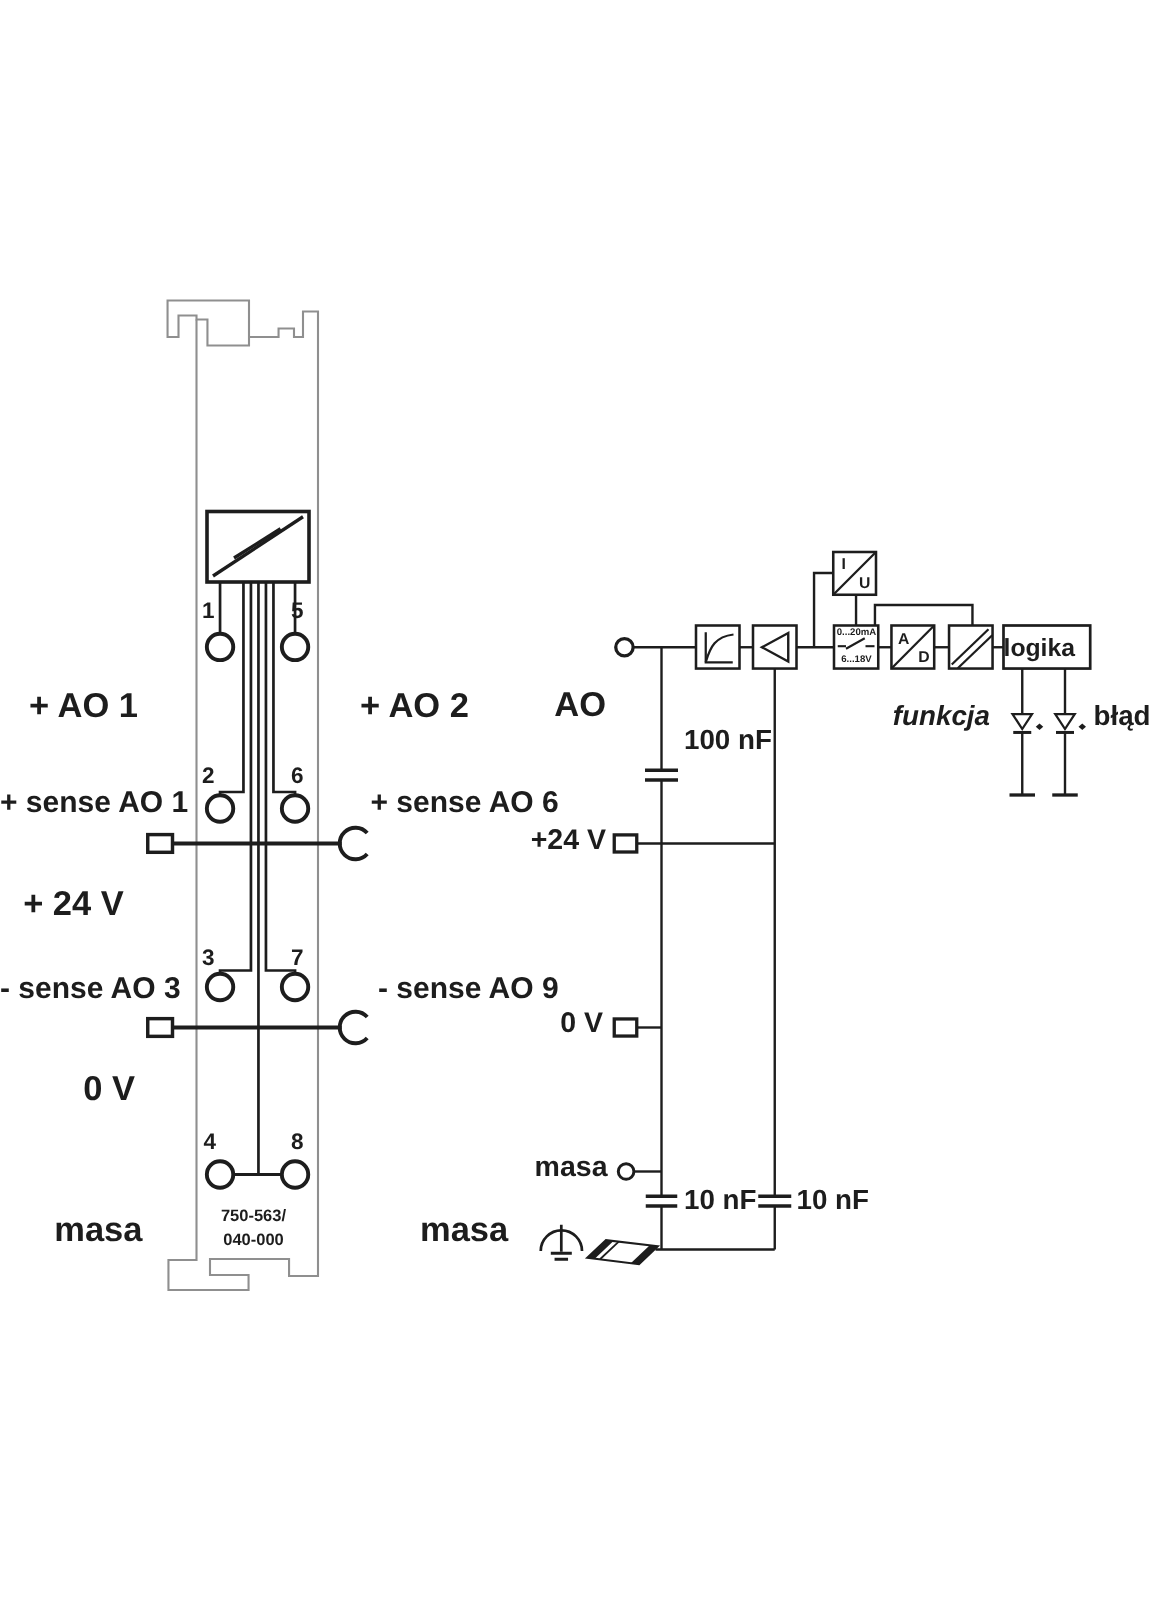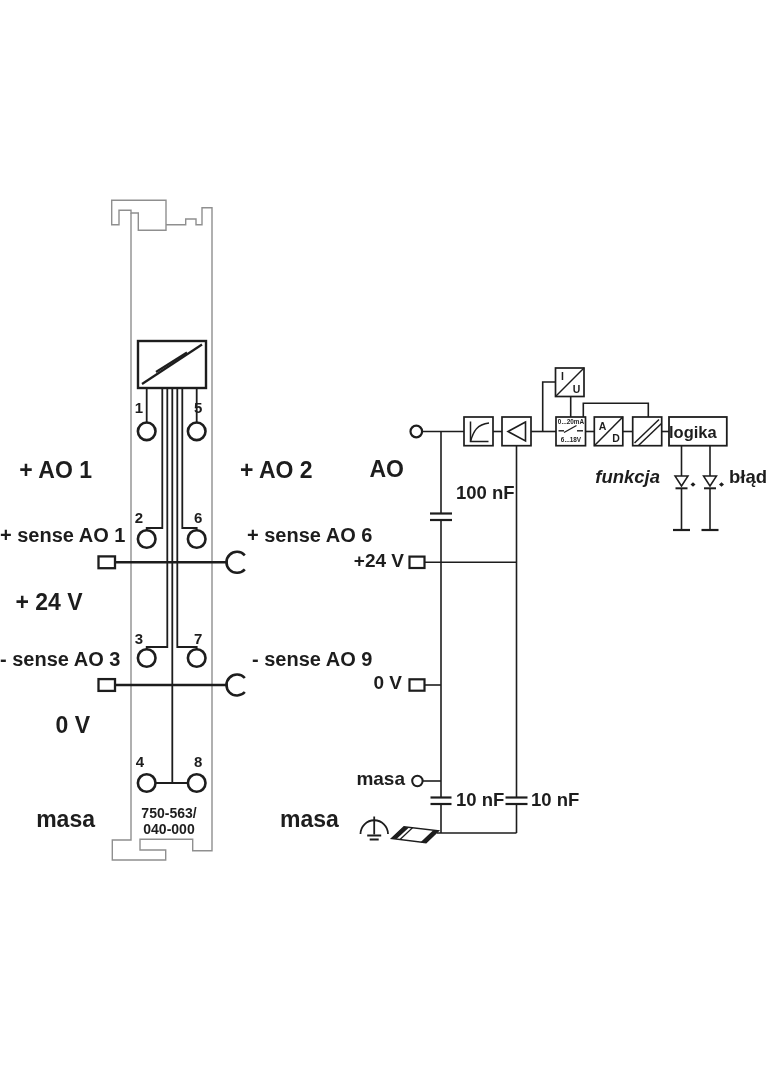--- a/index.html
+++ b/index.html
@@ -17,21 +17,21 @@
     color:#1d1d1d;
     line-height:1;
     white-space:nowrap;
   }
   .ra{text-align:right;}
   .ctr{text-align:center;}
   .fs23{font-size:23px;margin-top:40px;}
   .fs21{font-size:19px;}
   .fs17{font-size:20px;}
   .fs16{font-size:16.5px;}
-  .fs155{font-size:14px;}
+  .fs155{font-size:11px;}
   .fs15{font-size:15px;}
   .fs185{font-size:18.5px;}
   .fs105{font-size:10.5px;}
   .fs64{font-size:6.4px;}
 </style>
 </head>
 <body>
 
 <div class="canvas">
 

